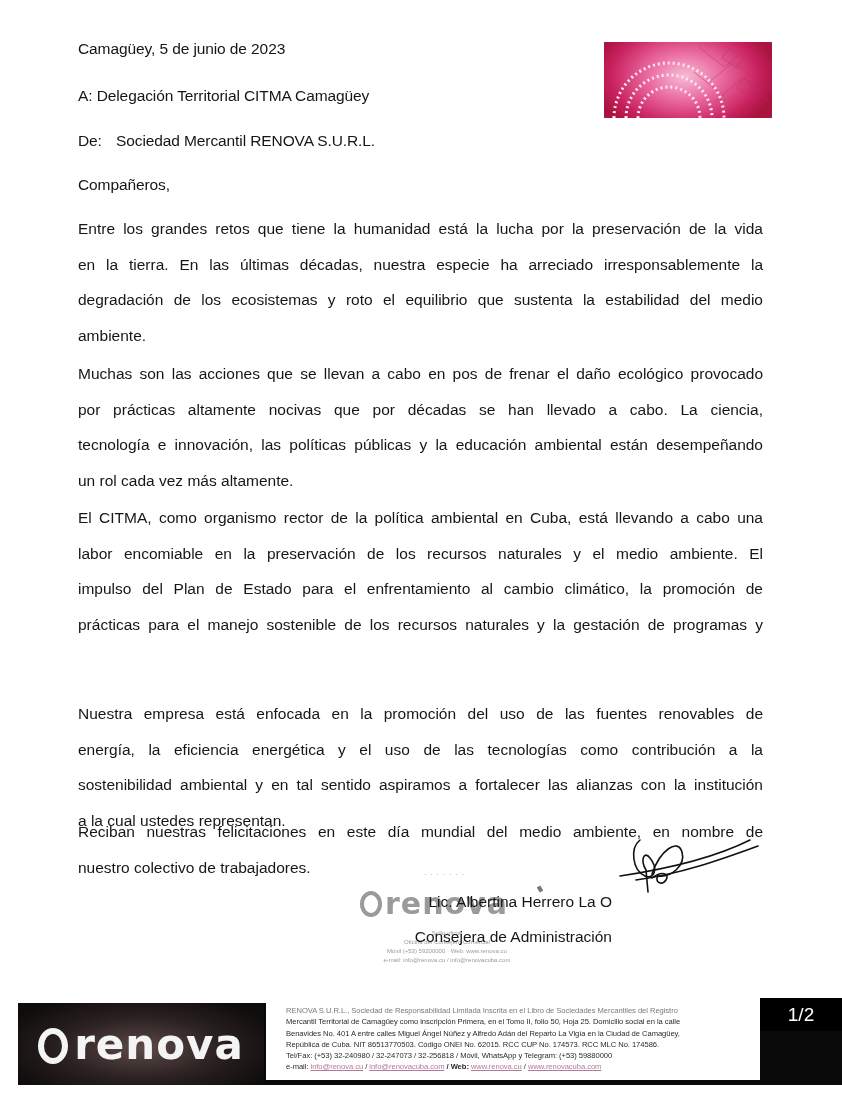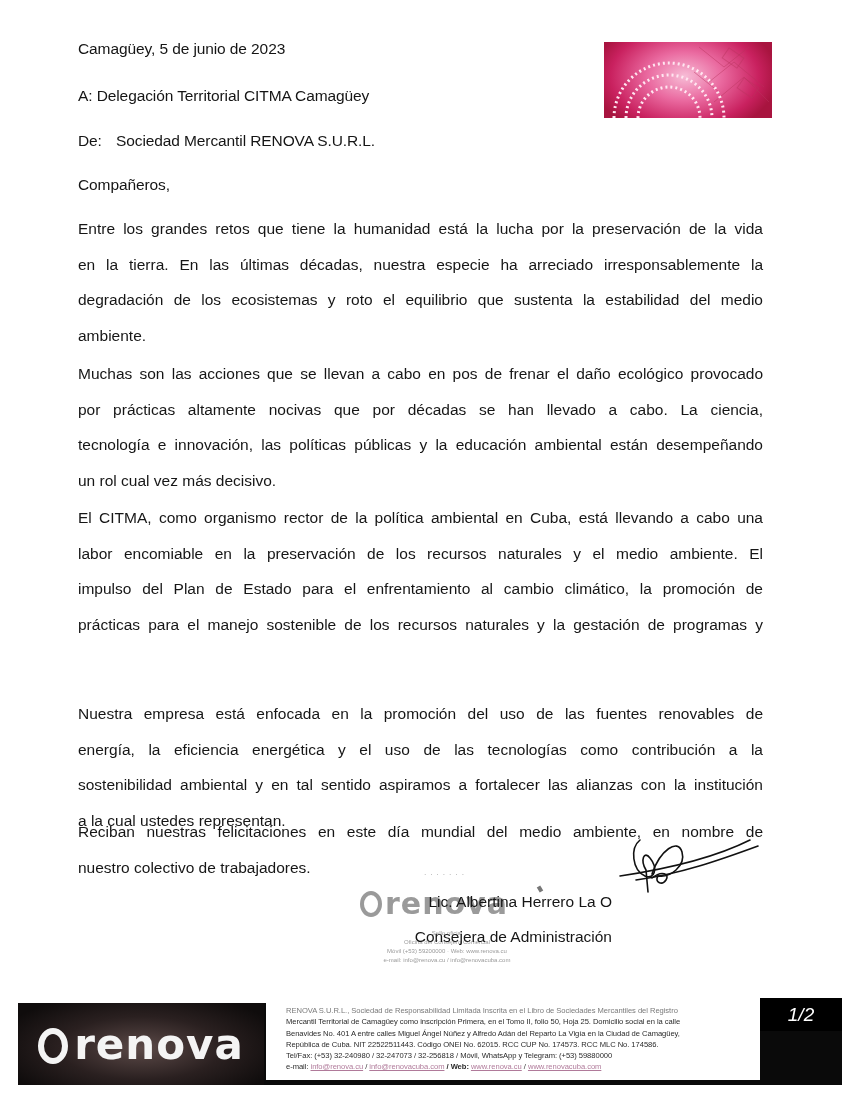--- a/index.html
+++ b/index.html
@@ -54,21 +54,21 @@
     .footer-logo .ring { display: inline-block; width: 30px; height: 36px; border: 6px solid #f4f4f4; border-radius: 50%; margin-right: 6px; position: relative; top: 2px; }
     .footer-text {
       position: absolute; left: 266px; top: 1000px; width: 494px; height: 80px; background: #ffffff;
       padding: 5px 4px 0 20px; font-size: 7.6px; line-height: 11.3px; color: #2a2a2a; letter-spacing: -0.05px;
     }
     .footer-text .fl { display: block; white-space: nowrap; overflow: hidden; }
     .footer-text .muted { color: #7a7a7a; }
     .footer-text .lnk { color: #b07a9a; text-decoration: underline; margin-top: 8px; }
     .page-num {
       position: absolute; left: 760px; top: 998px; width: 82px; height: 33px; background: #000;
-      color: #fff; font-size: 19px; display: flex; align-items: center; justify-content: center; font-style: italic;
+      color: #fff; font-size: 19px; display: flex; align-items: center; justify-content: center;
     }
   </style>
 </head>
 <body>
 
 <div class="page">
 
   <div class="header-line" id="l-date">Camagüey, 5 de junio de 2023</div>
   <div class="header-line" id="l-to">A: Delegación Territorial CITMA Camagüey</div>
   <div class="header-line" id="l-from">
@@ -98,21 +98,21 @@
     <span class="ln">Entre los grandes retos que tiene la humanidad está la lucha por la preservación de la vida</span>
     <span class="ln">en la tierra. En las últimas décadas, nuestra especie ha arreciado irresponsablemente la</span>
     <span class="ln">degradación de los ecosistemas y roto el equilibrio que sustenta la estabilidad del medio</span>
     <span class="ln last">ambiente.</span>
   </div>
 
   <div class="para" id="p2">
     <span class="ln">Muchas son las acciones que se llevan a cabo en pos de frenar el daño ecológico provocado</span>
     <span class="ln">por prácticas altamente nocivas que por décadas se han llevado a cabo. La ciencia,</span>
     <span class="ln">tecnología e innovación, las políticas públicas y la educación ambiental están desempeñando</span>
-    <span class="ln last">un rol cual vez más decisivo.</span>
+    <span class="ln last">un rol cada vez más altamente.</span>
   </div>
 
   <div class="para" id="p3">
     <span class="ln">El CITMA, como organismo rector de la política ambiental en Cuba, está llevando a cabo una</span>
     <span class="ln">labor encomiable en la preservación de los recursos naturales y el medio ambiente. El</span>
     <span class="ln">impulso del Plan de Estado para el enfrentamiento al cambio climático, la promoción de</span>
     <span class="ln">prácticas para el manejo sostenible de los recursos naturales y la gestación de programas y</span>
   </div>
 
   <div class="para" id="p4">
@@ -152,21 +152,21 @@
 
   <div class="footer-band"></div>
   <div class="footer-logo">
     <span class="ring"></span>
       <span>renova</span>
   </div>
   <div class="footer-text">
     <span class="fl muted">RENOVA S.U.R.L., Sociedad de Responsabilidad Limitada Inscrita en el Libro de Sociedades Mercantiles del Registro</span>
     <span class="fl">Mercantil Territorial de Camagüey como inscripción Primera, en el Tomo II, folio 50, Hoja 25. Domicilio social en la calle</span>
     <span class="fl">Benavides No. 401 A entre calles Miguel Ángel Núñez y Alfredo Adán del Reparto La Vigía en la Ciudad de Camagüey,</span>
-    <span class="fl">República de Cuba. NIT 22522511443. Código ONEI No. 62015. RCC CUP No. 174573. RCC MLC No. 174586.</span>
+    <span class="fl">República de Cuba. NIT 86513770503. Código ONEI No. 62015. RCC CUP No. 174573. RCC MLC No. 174586.</span>
     <span class="fl">Tel/Fax: (+53) 32-240980 / 32-247073 / 32-256818 / Móvil, WhatsApp y Telegram: (+53) 59880000</span>
     <span class="fl">
       <span>e-mail:</span>
       <a class="lnk">info@renova.cu</a>
       <span>/</span>
       <a class="lnk">info@renovacuba.com</a>
       <b>/ Web:</b>
       <a class="lnk">www.renova.cu</a>
       <span>/</span>
       <a class="lnk">www.renovacuba.com</a>

